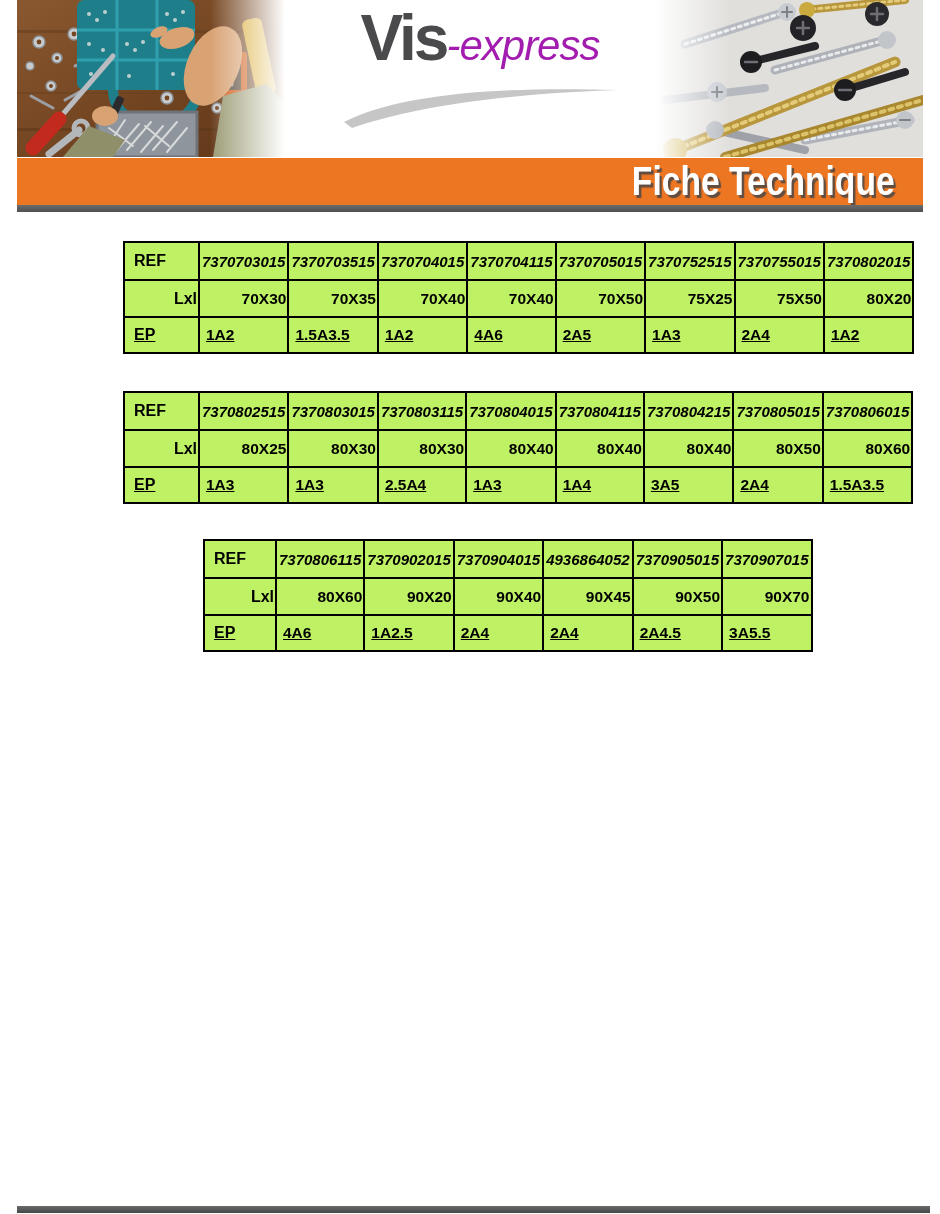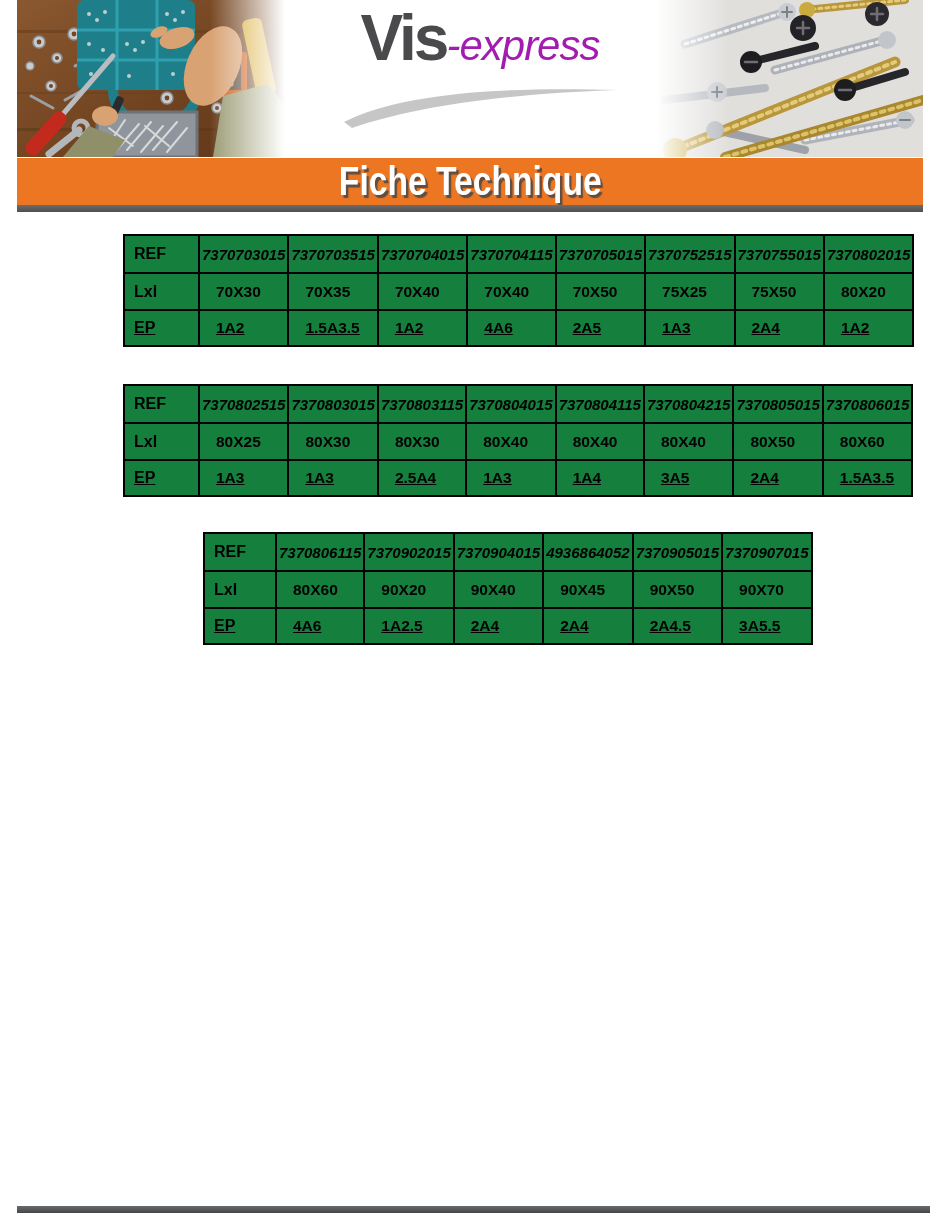--- a/index.html
+++ b/index.html
@@ -13,34 +13,34 @@
   .photo-right{left:655px;width:268px;}
 
   .logo{position:absolute;left:330px;top:6px;width:300px;height:148px;}
   .logo-line{display:flex;align-items:baseline;justify-content:center;white-space:nowrap;}
   .logo-vis{font-size:64px;font-weight:bold;color:#4a4a4c;letter-spacing:-3px;line-height:1;}
   .logo-express{font-size:42px;font-weight:normal;font-style:italic;color:#a21caf;letter-spacing:-1px;line-height:1;}
   .logo-swoosh{position:absolute;left:6px;top:76px;}
 
   
   .banner{position:absolute;left:17px;top:158px;width:906px;height:47px;background:#ed7623;
-          display:flex;align-items:center;justify-content:center;overflow:hidden;}
+          display:flex;align-items:center;justify-content:flex-end;overflow:hidden;}
   .banner-title{color:#ffffff;font-weight:bold;font-size:41px;line-height:1;
                 transform:scaleX(0.82);transform-origin:center;
                 text-shadow:3px 3px 1px rgba(70,70,70,0.85);white-space:nowrap;}
   .banner-strip{position:absolute;left:17px;top:205px;width:906px;height:7px;
                 background:linear-gradient(#6b6c6e,#4e4f51);}
 
   
-  table.spec{position:absolute;border-collapse:collapse;table-layout:fixed;background:#15803d;}
+  table.spec{position:absolute;border-collapse:collapse;table-layout:fixed;background:#bef264;margin-top:7px;}
   table.spec td{border:2px solid #000000;font-weight:bold;color:#000000;overflow:hidden;white-space:nowrap;}
   td.lbl{font-size:16px;padding-left:9px;}
   td.ref{font-size:15px;text-align:center;padding:0 2px;font-style:italic;}
-  td.val{font-size:15.5px;padding-left:16px;}
-  tr.r1{height:38px;} tr.r2{height:37px;} tr.r3{height:36px;text-decoration:underline;}
+  td.val{font-size:15.5px;padding-left:6px;}
+  tr.r1{height:38px;} tr.r2{height:37px;text-align:right;} tr.r3{height:36px;text-decoration:underline;}
   .t1{left:123px;top:234px;}
   .t2{left:123px;top:384px;}
   .t3{left:203px;top:532px;}
   col.c-lbl{width:75px;} col.c-dat{width:77px;} col.c-lbl3{width:72px;}
 
   
   .footer-bar{position:absolute;left:17px;top:1206px;width:913px;height:7px;
               background:linear-gradient(#6a6b6d,#454648);}
 </style>
 </head>

